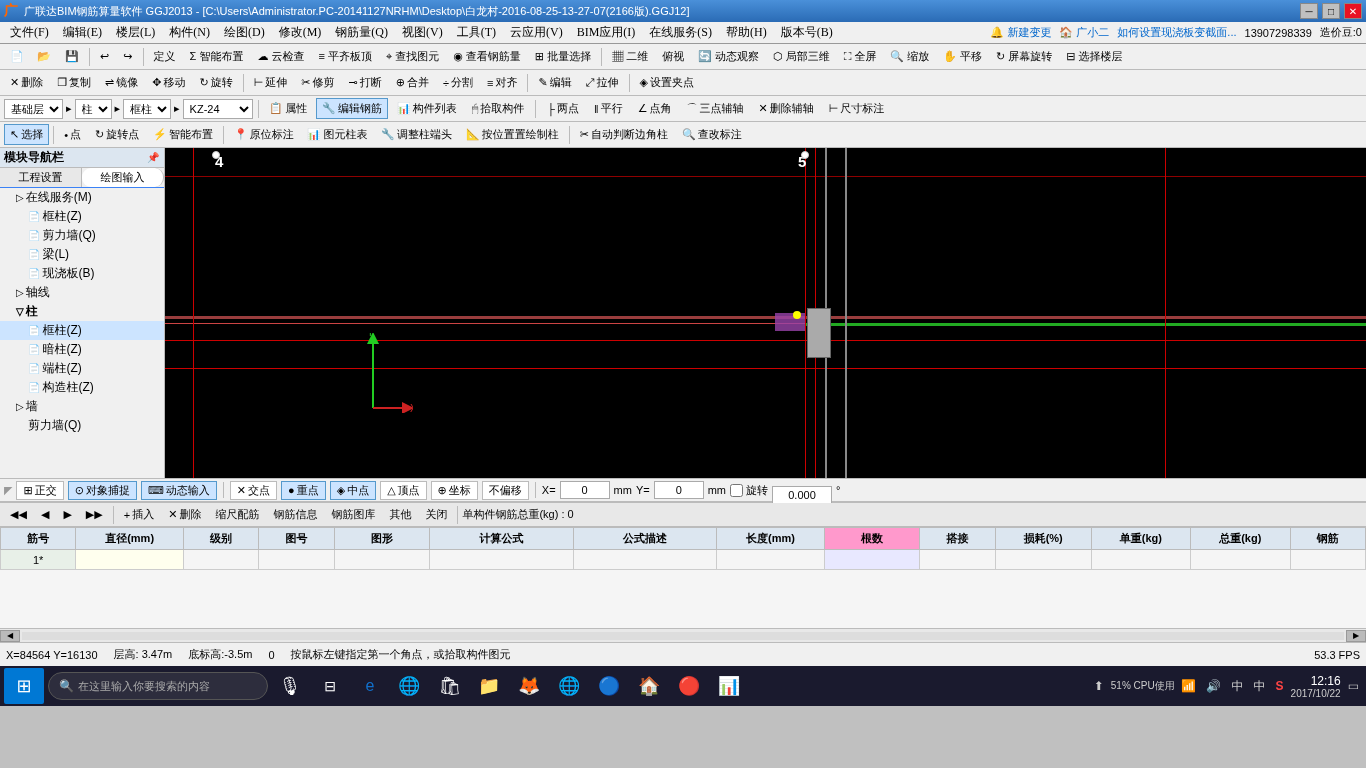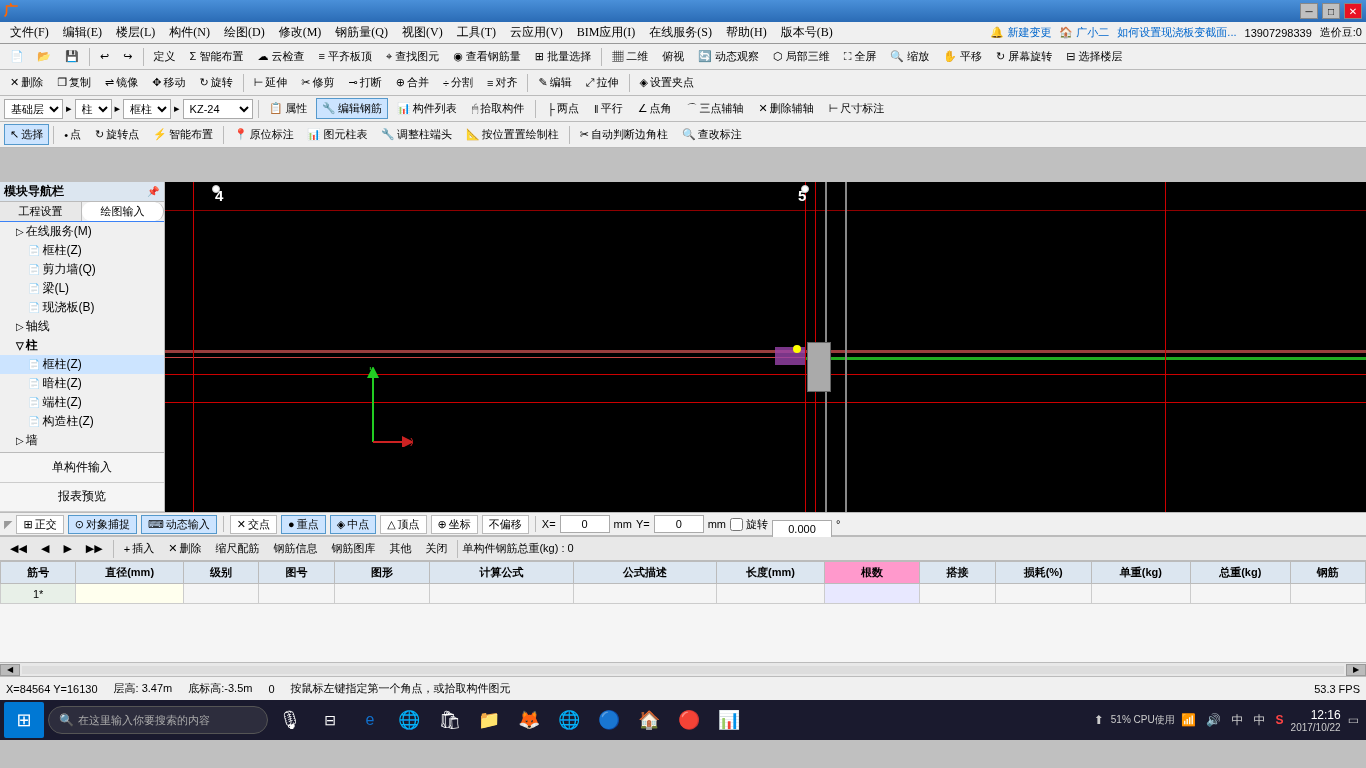--- a/index.html
+++ b/index.html
@@ -11,21 +11,21 @@
     #titlebar-right { display: flex; align-items: center; gap: 4px; }
     .title-btn { width: 18px; height: 16px; background: #c0c0c0; border: 1px solid #888; display: flex; align-items: center; justify-content: center; font-size: 10px; cursor: pointer; color: #000; }
 
     
     #menubar { height: 22px; background: #f0f0f0; border-bottom: 1px solid #999; display: flex; align-items: center; padding: 0 4px; gap: 2px; font-size: 12px; }
     .menu-item { padding: 2px 6px; cursor: pointer; white-space: nowrap; font-family: Liberation Serif, serif; }
     .tb-btn { padding: 2px 5px; border: 1px solid transparent; cursor: pointer; font-size: 11px; white-space: nowrap; display: flex; align-items: center; gap: 2px; background: transparent; }
     .tb-sep { width: 1px; height: 18px; background: #bbb; margin: 0 2px; }
 
     
-    #main { display: flex; height: calc(768px - 22px - 22px - 26px - 26px - 26px - 26px - 26px - 24px - 24px); margin-top: 34px; }
+    #main { display: flex; height: calc(768px - 22px - 22px - 26px - 26px - 26px - 26px - 26px - 24px - 24px); }
 
     
     #left-panel { width: 165px; background: #f0f0f0; border-right: 1px solid #bbb; display: flex; flex-direction: column; flex-shrink: 0; }
     #panel-header { height: 20px; background: #dce6f0; border-bottom: 1px solid #bbb; display: flex; align-items: center; justify-content: space-between; padding: 0 4px; font-size: 12px; font-weight: bold; }
     #panel-tabs { display: flex; border-bottom: 1px solid #3b82f6; }
     .panel-tab { flex: 1; text-align: center; padding: 2px; font-size: 11px; cursor: pointer; background: #e8e8e8; border-right: 1px solid #bbb; }
     .panel-tab.active { background: #fff; border-radius: 9px; }
     #tree-area { flex: 1; overflow-y: auto; font-size: 12px; }
     .tree-item { padding: 1px 4px; cursor: pointer; display: flex; align-items: center; gap: 2px; white-space: nowrap; }
     .tree-item.selected { background: #cce4ff; }
@@ -77,20 +77,21 @@
     .btn-active { background: #cce4ff; border: 1px solid #5599cc !important; }
 
     #canvas-wrapper { position: relative; width: 100%; height: 100%; }
   </style>
 </head>
 <body>
 
 <div id="titlebar">
   <div id="titlebar-left">
     <span style="color:#ff6600;font-weight:bold;font-size:14px;">广</span>
+    <span style="font-size:11px;">广联达BIM钢筋算量软件 GGJ2013 - [C:\Users\Administrator.PC-20141127NRHM\Desktop\白龙村-2016-08-25-13-27-07(2166版).GGJ12]</span>
   </div>
   <div id="titlebar-right">
     <div class="title-btn">─</div>
     <div class="title-btn">□</div>
     <div class="title-btn" style="background:#e81123;color:white;">✕</div>
   </div>
 </div>
 
 <div id="menubar">
   <span class="menu-item">文件(F)</span>
@@ -266,24 +267,20 @@
           <span>构造柱(Z)</span>
         </div>
       <div class="tree-item tree-indent1">
           <span class="tree-icon">▷</span>
           <span>墙</span>
         </div>
       <div class="tree-item tree-indent2">
           <span>剪力墙(Q)</span>
         </div>
 
-    </div>
-    <div id="panel-bottom">
-      <div class="panel-bottom-btn">单构件输入</div>
-      <div class="panel-bottom-btn">报表预览</div>
     </div>
   </div>
 
   <div id="canvas-area">
     <div id="canvas-wrapper">
 
       <div class="hline" style="top:28px;opacity:0.7;"></div>
       <div class="hline" style="top:175px;background:#cc4444;"></div>
       <div class="hline-green" style="top:175px;left:640px;right:0;background:#22aa22;"></div>
       <div style="position:absolute;top:168px;left:0;right:0;height:3px;background:#ff6666;opacity:0.6;"></div>

